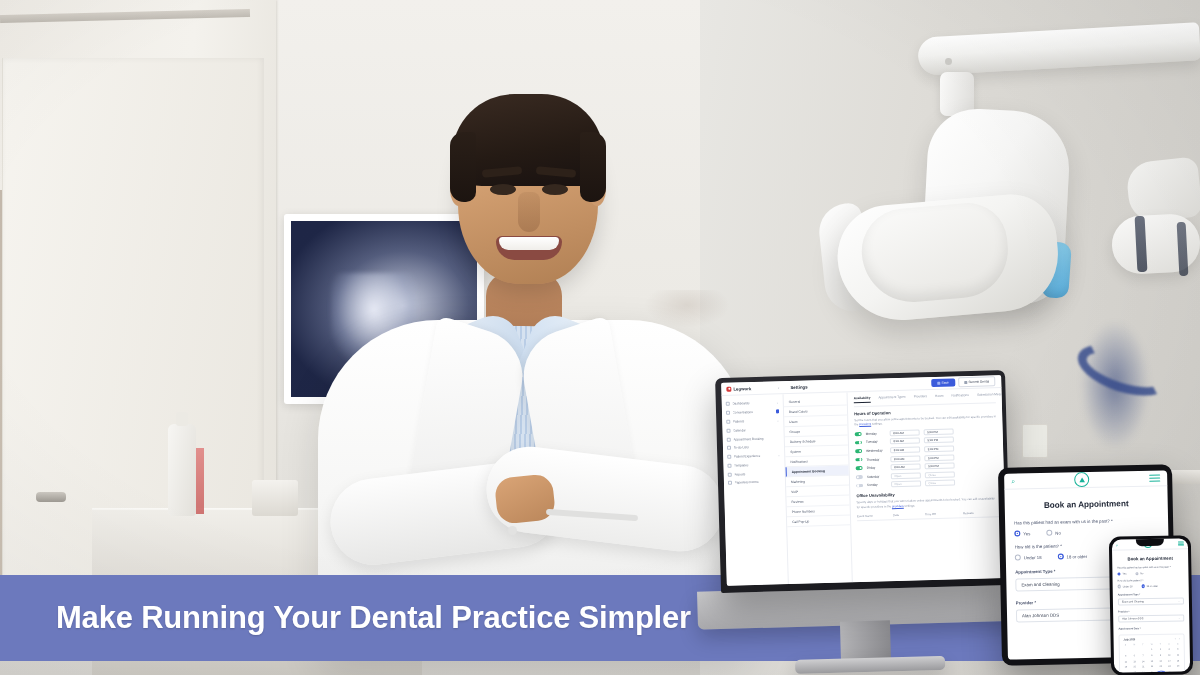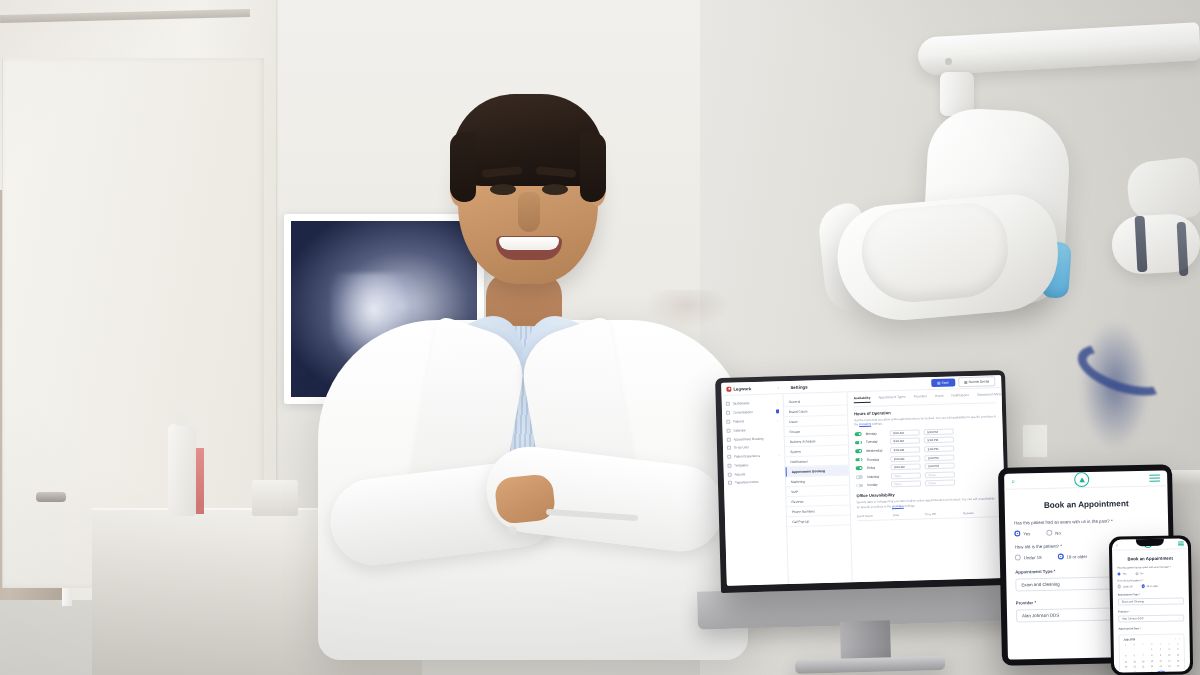--- a/index.html
+++ b/index.html
@@ -583,20 +583,23 @@
     </div>
     <div class="arm-crossed-l"></div>
     <div class="arm-crossed-r"></div>
     <div class="hand-l"></div>
     <div class="pocket"></div>
     <div class="btn-dot"></div>
   </div>
 
   <div class="vignette"></div>
 
+  <div class="banner">
+    <div class="banner-text">Make Running Your Dental Practice Simpler</div>
+  </div>
 
   <div class="devices">
 
     <div class="monitor">
       <div class="monitor-chin"></div>
       <div class="monitor-neck"></div>
       <div class="monitor-base"></div>
       <div class="monitor-bezel">
         <div class="monitor-screen">
 

